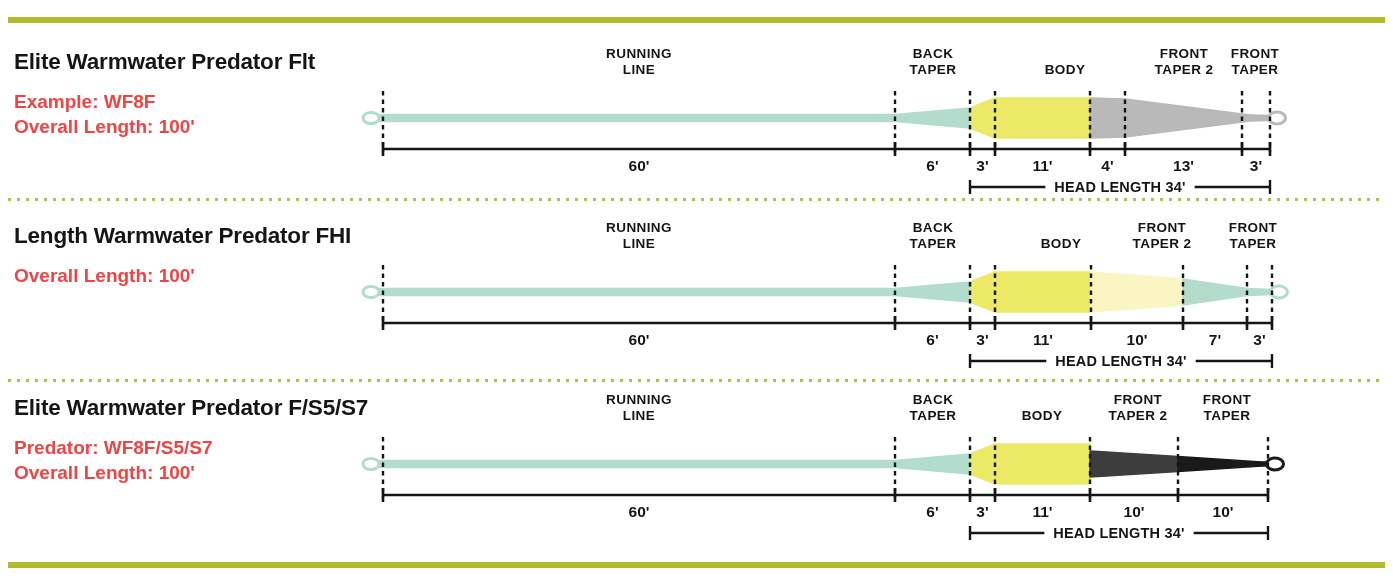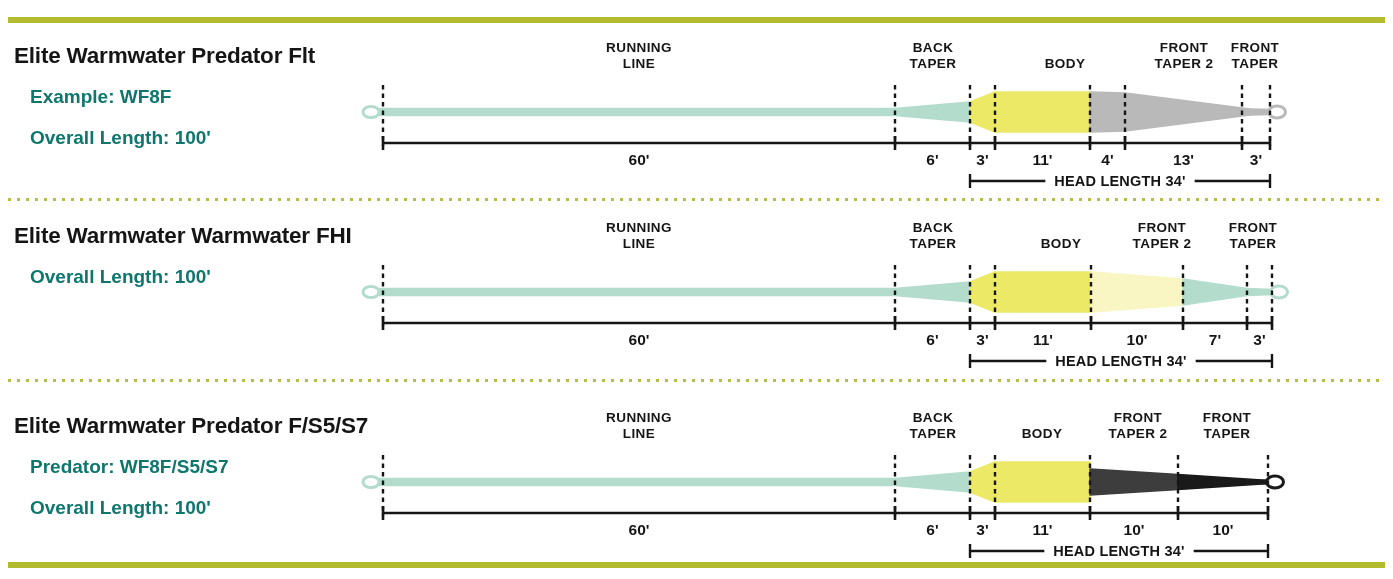--- a/index.html
+++ b/index.html
@@ -10,29 +10,29 @@
   .accent-bar { position:absolute; left:8px; width:1377px; height:6px; }
   .accent-bar.top { top:17px; }
   .accent-bar.bottom { top:562px; }
   .dotted-sep {
     position:absolute; left:8px; width:1377px; height:3px;
     background:repeating-linear-gradient(90deg, #b7bd4d 0 3px, transparent 3px 9px);
   }
   .sep-1 { top:198px; }
   .sep-2 { top:379px; }
   .row { position:absolute; left:0; width:1393px; height:170px; }
-  .row-1 { top:30px; }
+  .row-1 { top:36px; }
   .row-2 { top:210px; }
-  .row-3 { top:400px; }
+  .row-3 { top:382px; }
   .info { position:absolute; left:14px; top:14px; width:356px; color:#151515; }
   .info h2 {
     margin:0 0 15px 0; font-size:22.5px; line-height:1.08;
     letter-spacing:-0.2px; font-weight:bold; color:#151515;
   }
-  .info p { margin:16px; font-size:19px; font-weight:bold; line-height:1.32; color:#0f766e; }
+  .info p { margin:0; font-size:19px; font-weight:bold; line-height:1.32; color:#ef4444; }
   svg.diagram { position:absolute; left:0; top:0; display:block; }
   svg text { font-family:"Liberation Sans", sans-serif; font-weight:bold; fill:#151515; }
   svg text.sec-label  { font-size:13.5px; letter-spacing:0.4px; }
   svg text.meas-label { font-size:15.5px; }
   svg text.head-label { font-size:14.5px; letter-spacing:0.2px; }
 </style>
 </head>
 <body>
 
 <div class="page">
@@ -92,21 +92,21 @@
         <line x1="1270" y1="144" x2="1270" y2="158" stroke="#151515" stroke-width="2.4"></line>
         <rect x="1045.3359375" y="142" width="149.328125" height="18" fill="#ffffff"></rect>
         <text x="1120" y="156" text-anchor="middle" class="head-label">HEAD LENGTH 34'</text>
       </svg>
   </section>
 
   <div class="dotted-sep sep-1"></div>
 
   <section class="row row-2">
     <div class="info">
-      <h2>Elite Warmwater Warmwater FHI</h2>
+      <h2>Length Warmwater Predator FHI</h2>
       <p>Overall Length: 100'</p>
     </div>
     <svg class="diagram" width="1393" height="170" viewBox="0 0 1393 170">
         <polygon points="379,78.5 895,78.5 895,85.5 379,85.5" fill="#b4dccd" stroke="#b4dccd" stroke-width="1.5" stroke-linejoin="round"></polygon>
         <polygon points="895,78.5 970,72 970,92 895,85.5" fill="#b4dccd" stroke="#b4dccd" stroke-width="1.5" stroke-linejoin="round"></polygon>
         <polygon points="970,72 995,62 995,102 970,92" fill="#ece967" stroke="#ece967" stroke-width="1.5" stroke-linejoin="round"></polygon>
         <polygon points="995,62 1091,62 1091,102 995,102" fill="#ece967" stroke="#ece967" stroke-width="1.5" stroke-linejoin="round"></polygon>
         <polygon points="1091,62 1183,69 1183,95 1091,102" fill="#faf6c3" stroke="#faf6c3" stroke-width="1.5" stroke-linejoin="round"></polygon>
         <polygon points="1183,69 1247,78.5 1247,85.5 1183,95" fill="#b4dccd" stroke="#b4dccd" stroke-width="1.5" stroke-linejoin="round"></polygon>
         <polygon points="1247,78.5 1272,79.5 1272,84.5 1247,85.5" fill="#b4dccd" stroke="#b4dccd" stroke-width="1.5" stroke-linejoin="round"></polygon>

